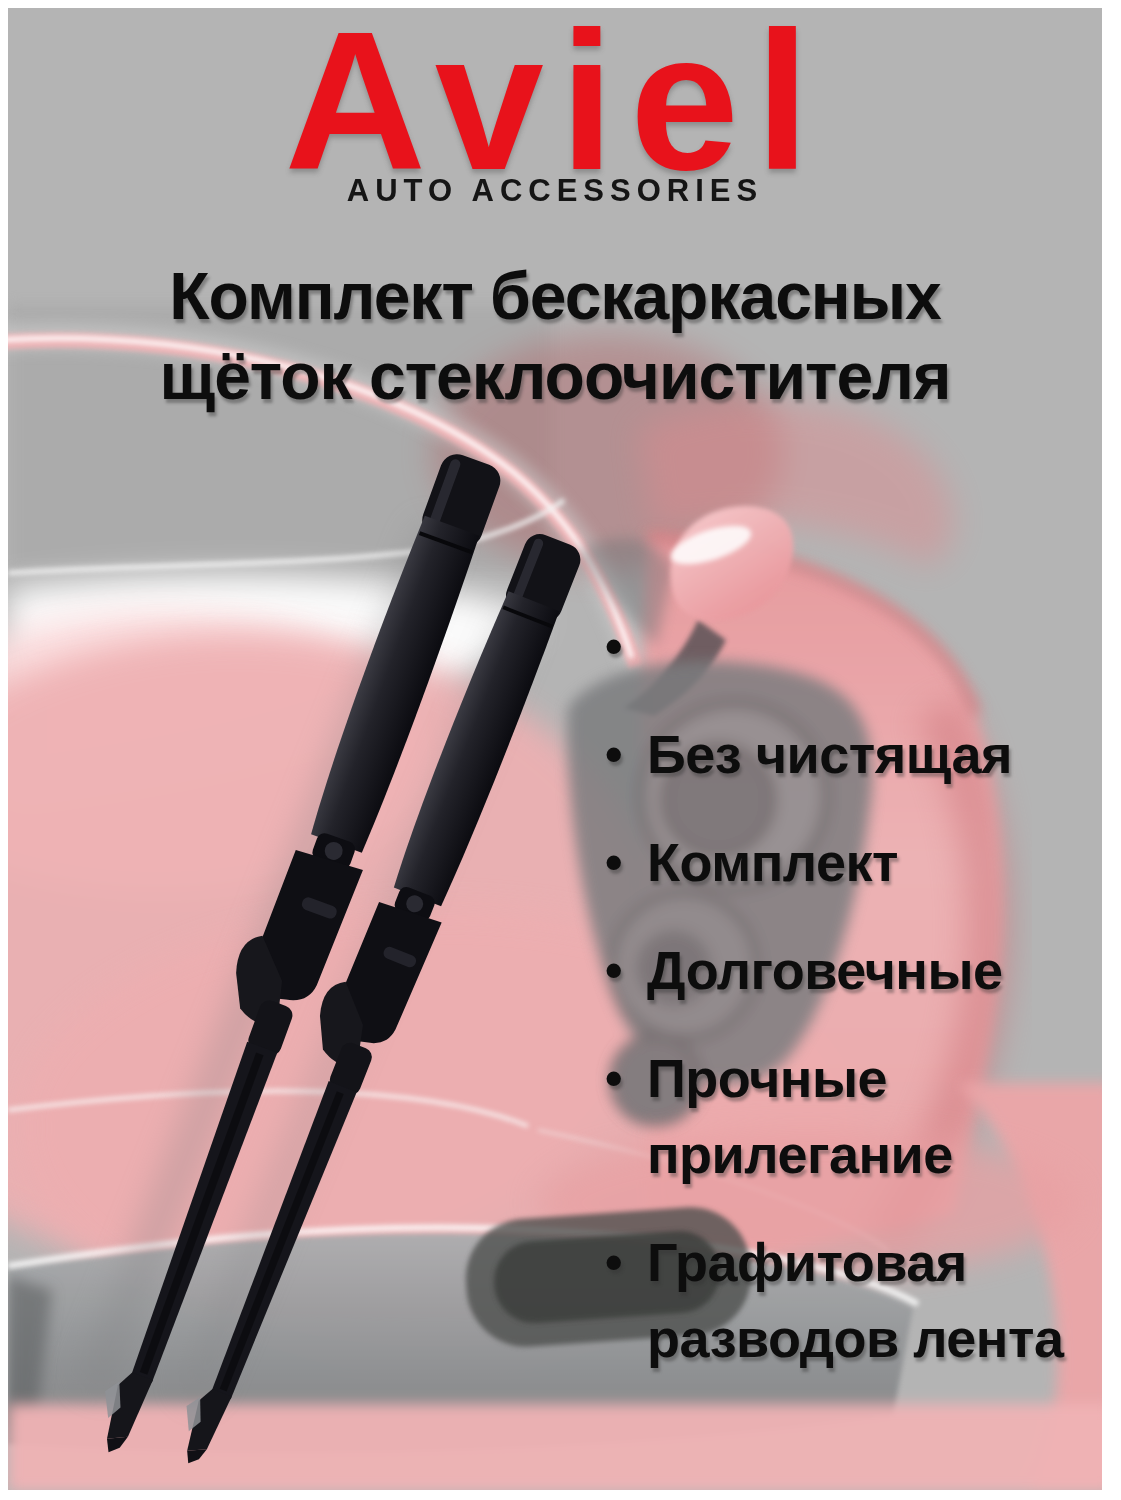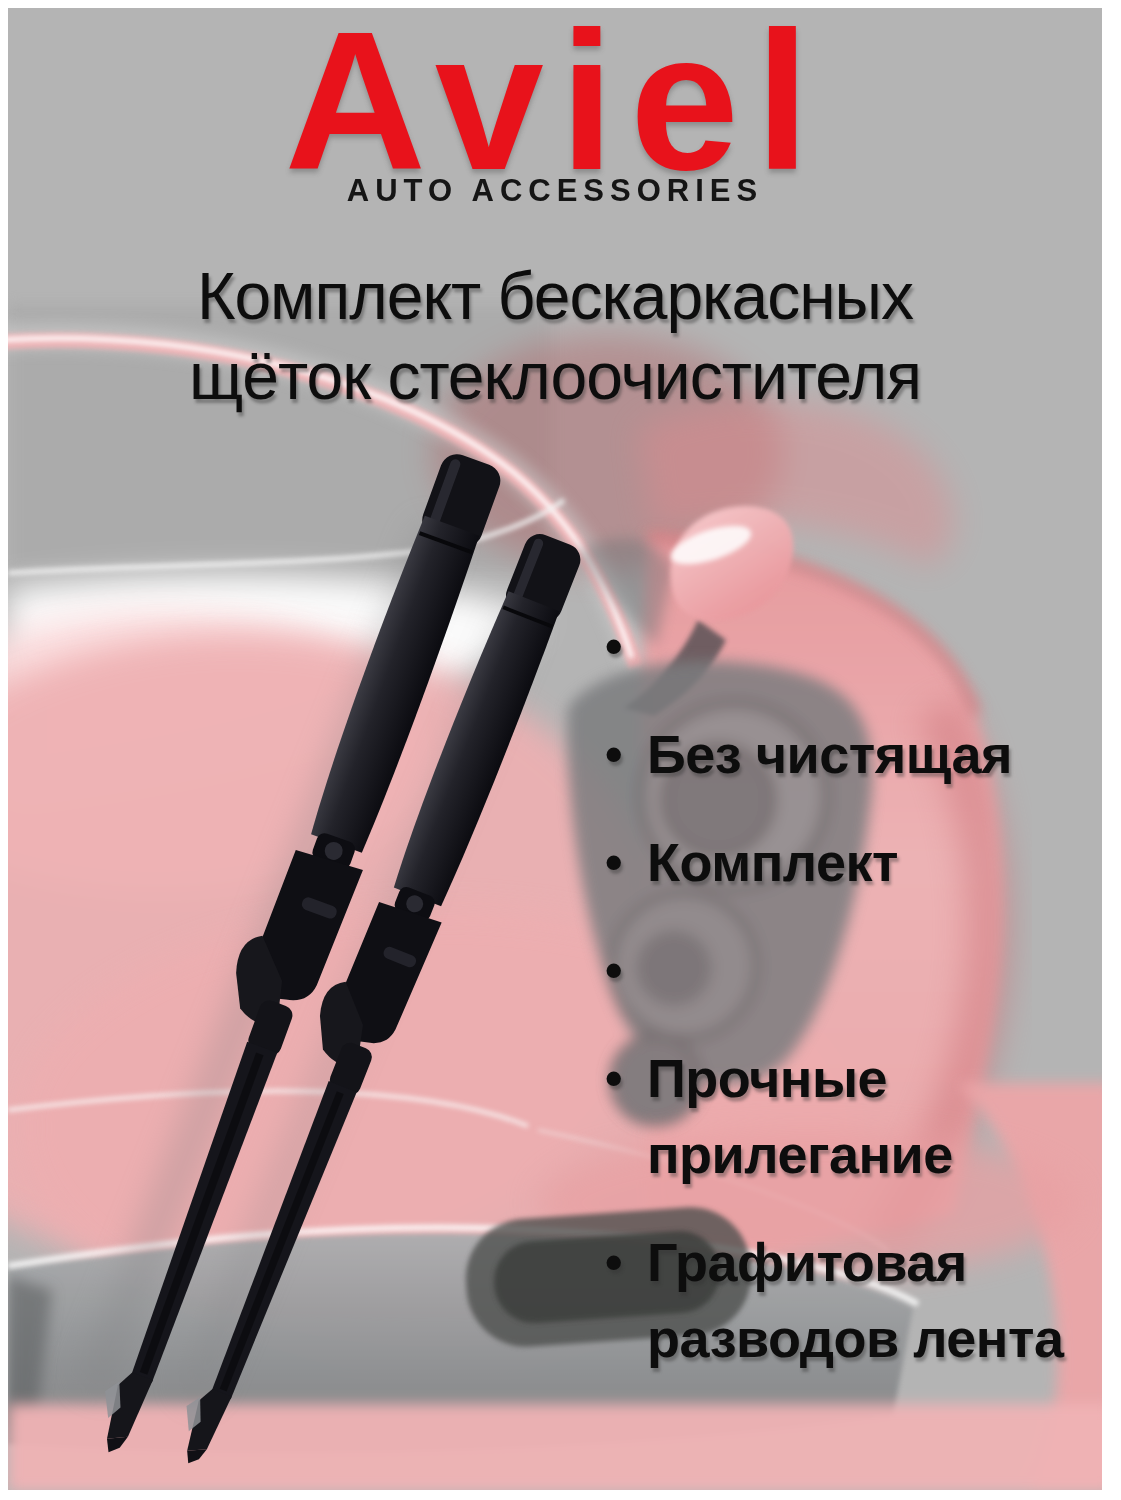--- a/index.html
+++ b/index.html
@@ -24,21 +24,21 @@
     white-space:nowrap;
   }
   .brand-sub{
     position:absolute;left:0;top:160px;width:100%;height:46px;
     display:flex;align-items:center;justify-content:center;
     font-weight:bold;font-size:31px;letter-spacing:6px;
     color:#151515;white-space:nowrap;
   }
   .title{
     position:absolute;left:0;top:248px;width:100%;
-    text-align:center;font-weight:normal;font-size:66px;line-height:80px;
+    text-align:center;font-weight:bold;font-size:66px;line-height:80px;
     color:#0d0d0d;letter-spacing:-1px;
     text-shadow:2px 4px 3px rgba(50,50,50,0.40);
     white-space:nowrap;
   }
   .features{
     position:absolute;left:597px;top:600px;width:508px;
     margin:0;padding:0;list-style:none;
   }
   .features li{
     display:flex;align-items:flex-start;
@@ -183,20 +183,21 @@
       <li>
         <span class="dot">•</span>
         <span class="txt">Без чистящая</span>
       </li>
       <li>
         <span class="dot">•</span>
         <span class="txt">Комплект</span>
       </li>
       <li>
         <span class="dot">•</span>
+        <span class="txt">Долговечные</span>
       </li>
       <li>
         <span class="dot">•</span>
         <span class="txt">Прочные прилегание</span>
       </li>
       <li class="gap-top">
         <span class="dot">•</span>
         <span class="txt">Графитовая разводов лента</span>
       </li>
     </ul>

